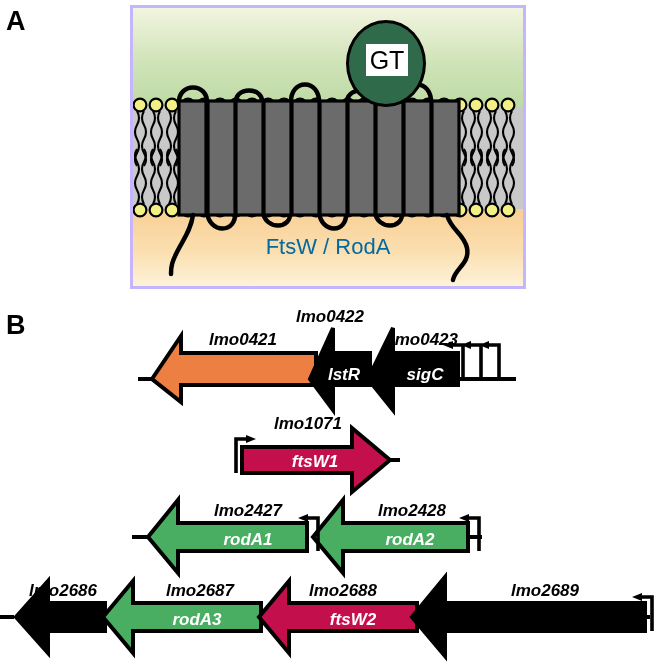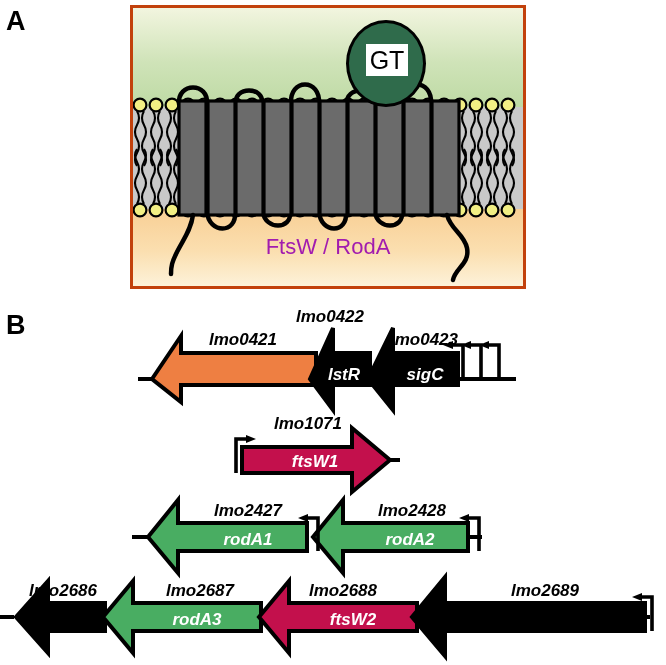--- a/index.html
+++ b/index.html
@@ -20,21 +20,21 @@
     line-height:1;
   }
   #panel-a-letter{left:6px;top:8px;}
   #panel-b-letter{left:6px;top:312px;}
 
   
   #panel-a-box{
     position:absolute;
     left:130px;top:5px;
     width:396px;height:284px;
-    border:3px solid #c2410c;
+    border:3px solid #c4b5fd;
     box-sizing:border-box;
     overflow:hidden;
     background:#fff;
   }
   #cyto-top{
     position:absolute;left:0;top:0;width:100%;height:99px;
     background:linear-gradient(to bottom,#f2f5df 0%, #cfe3b8 55%, #bedaa4 100%);
   }
   #cyto-bottom{
     position:absolute;left:0;top:201px;width:100%;bottom:0;
@@ -43,21 +43,21 @@
   #bilayer{
     position:absolute;left:0;top:99px;width:100%;height:102px;
     background:#c9c9c9;
   }
   .memlabel{
     position:absolute;
     left:0;right:0;
     top:226px;
     text-align:center;
     font-size:22px;
-    color:#a21caf;
+    color:#0369a1;
     font-family:"Liberation Sans", sans-serif;
   }
   #gt-circle{
     position:absolute;
     left:213px;top:12px;
     width:80px;height:87px;
     border-radius:50%;
     background:#2f6b4b;
     border:3px solid #000;
     box-sizing:border-box;

